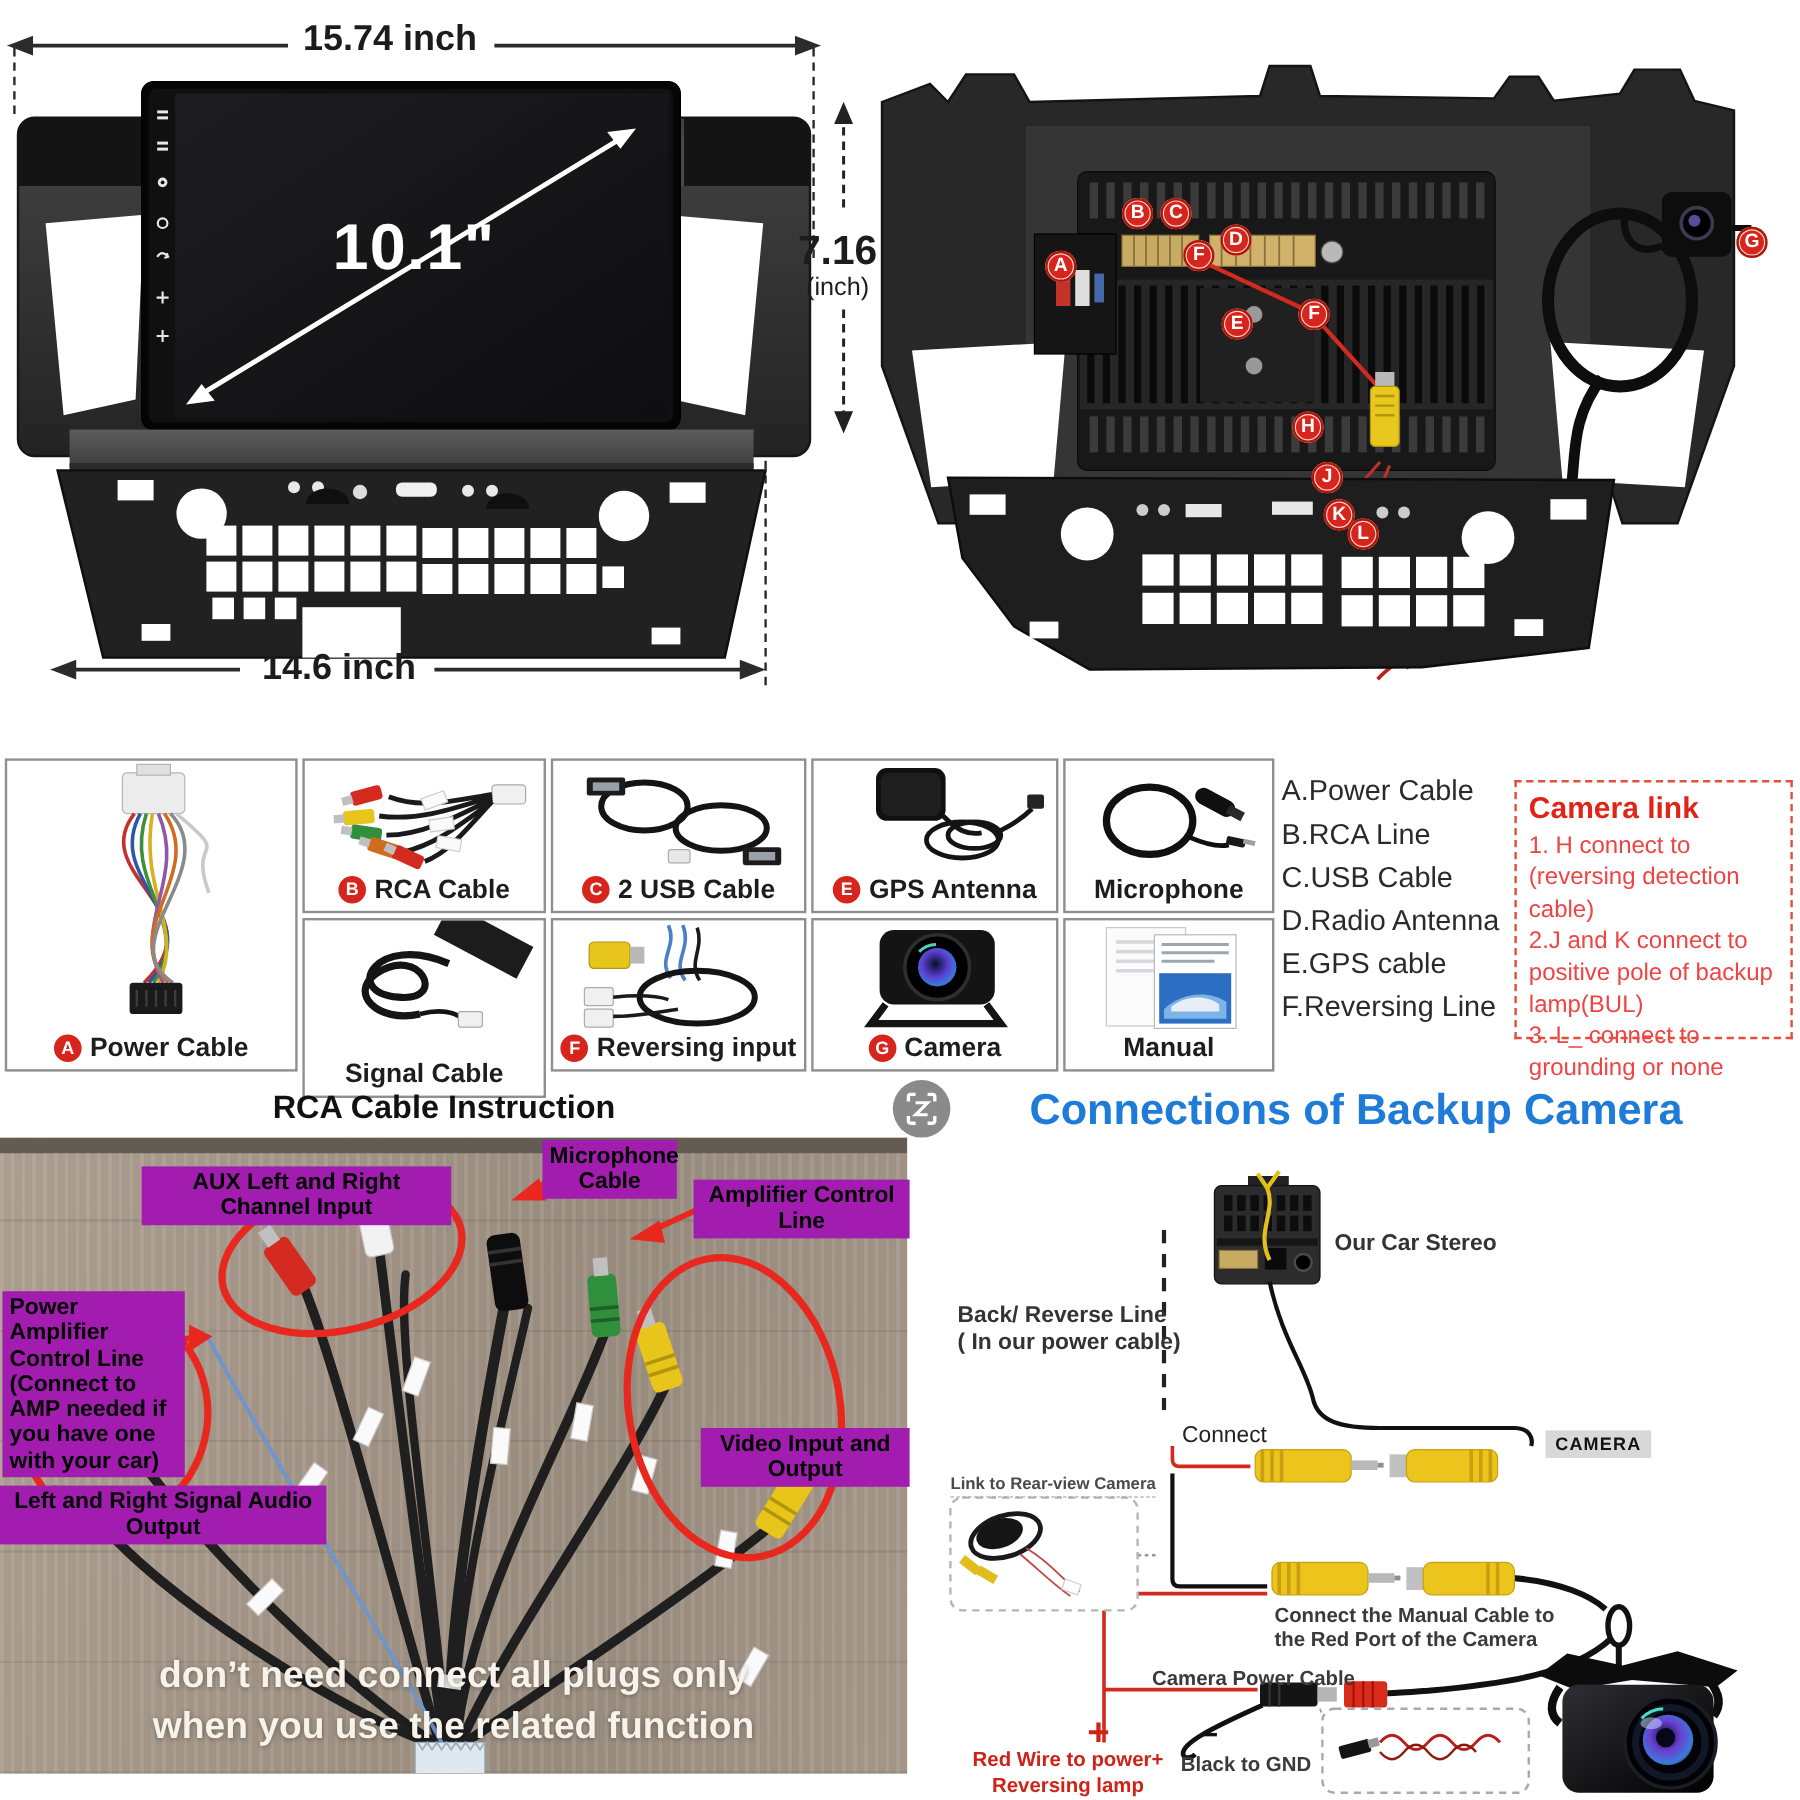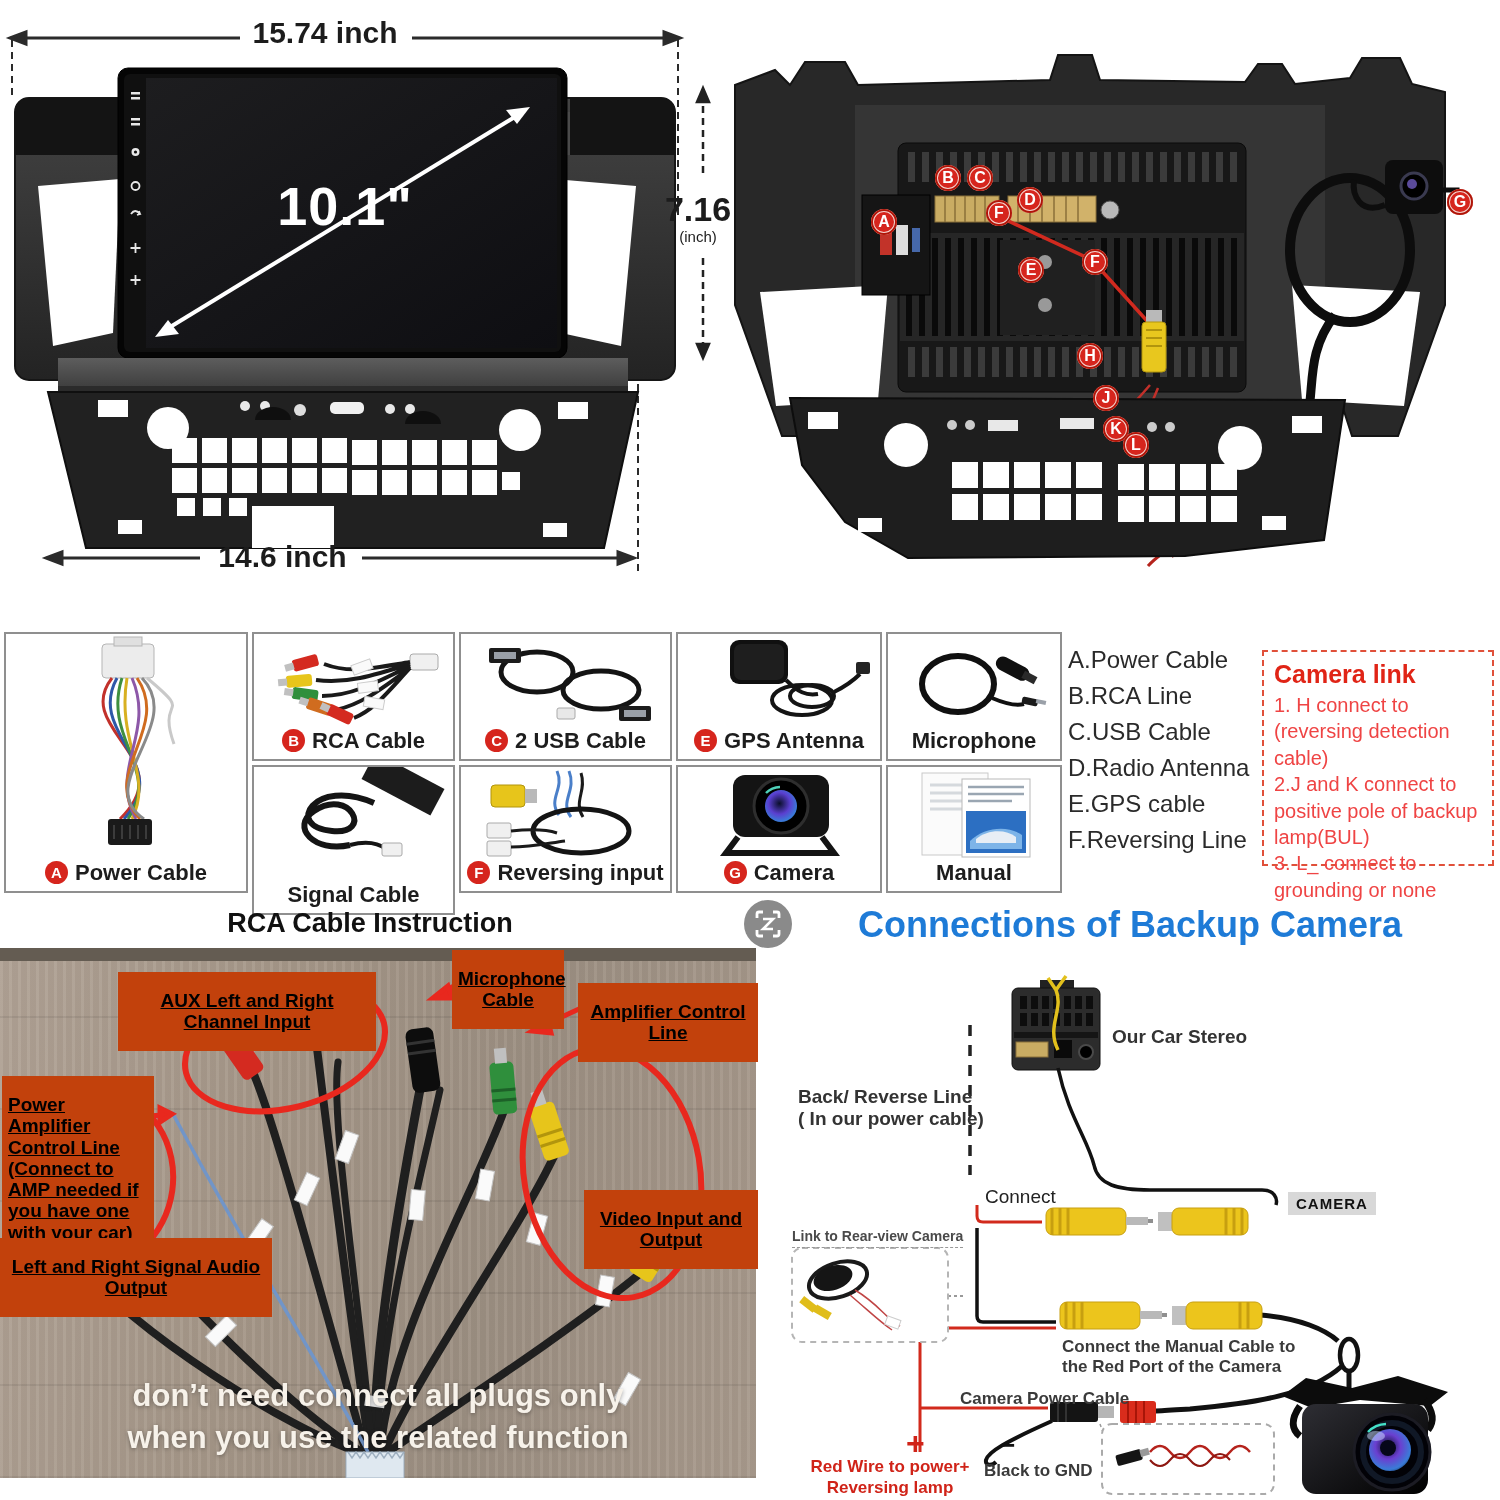--- a/index.html
+++ b/index.html
@@ -23,22 +23,22 @@
   .legend-line{font:24px "Liberation Sans",sans-serif;color:#2a2a2a;line-height:36px;white-space:nowrap;}
   .cl-box{position:absolute;border:2px dashed #e0503a;box-sizing:border-box;padding:8px 10px;background:#fff;}
   .cl-title{font:bold 25px "Liberation Sans",sans-serif;color:#e02416;margin-bottom:3px;}
   .cl-line{font:20px "Liberation Sans",sans-serif;color:#ef4444;line-height:1.32;}
   
   #rca-photo{position:absolute;left:0;top:948px;width:756px;height:530px;overflow:hidden;
      background:
        repeating-linear-gradient(0deg, rgba(0,0,0,.07) 0 2px, rgba(0,0,0,0) 2px 92px),
        repeating-linear-gradient(90deg, rgba(255,255,255,.05) 0 3px, rgba(0,0,0,.03) 3px 9px),
        linear-gradient(100deg,#b0a295 0%,#a59788 35%,#9c8f82 65%,#a89a8c 100%);}
-  .ptag{position:absolute;background:#c2410c;color:#000;font:bold 19px/1.12 "Liberation Sans",sans-serif;
-        padding:18px 6px;text-align:center;box-sizing:border-box;text-decoration:underline;}
+  .ptag{position:absolute;background:#a21caf;color:#000;font:bold 19px/1.12 "Liberation Sans",sans-serif;
+        padding:3px 6px;text-align:center;box-sizing:border-box;}
   .note-line{position:absolute;color:#f7f2ea;font:bold 31px "Liberation Sans",sans-serif;text-align:center;
         text-shadow:0 1px 4px rgba(0,0,0,.35);width:640px;}
   
   .dlab{position:absolute;color:#333;font:bold 19px/1.2 "Liberation Sans",sans-serif;white-space:nowrap;}
   .dlab-sm{position:absolute;color:#3a3a3a;font:bold 17px/1.25 "Liberation Sans",sans-serif;white-space:nowrap;}
   .title-blue{position:absolute;color:#1e7bd7;font:bold 36px "Liberation Sans",sans-serif;text-align:center;}
   .title-black{position:absolute;color:#111;font:bold 27px "Liberation Sans",sans-serif;text-align:center;}
   .camera-tag{position:absolute;background:#d8d8d8;color:#111;font:bold 15px/1 "Liberation Sans",sans-serif;
         padding:4px 8px;letter-spacing:1px;}
   .red-text{color:#d02318;}
@@ -164,21 +164,21 @@
           <rect x="412" y="470" width="25" height="25"></rect>
           <rect x="442" y="470" width="25" height="25"></rect>
           <rect x="472" y="470" width="25" height="25"></rect>
         <rect x="502" y="472" width="18" height="18"></rect>
         <rect x="252" y="506" width="82" height="42"></rect>
       </g>
     </g>
   </svg>
   <div class="dim" style="left:240px;top:16px;width:170px;font-size:30px">15.74 inch</div>
   <div class="dim" style="left:650px;top:190px;width:96px;font-size:34px">7.16</div>
-  <div class="dim" style="left:650px;top:228px;width:96px;font-size:15px;font-weight:normal">(inch)</div>
+  <div class="dim" style="left:650px;top:228px;width:96px;font-size:21px;font-weight:normal">(inch)</div>
   <div class="dim" style="left:200px;top:540px;width:165px;font-size:30px">14.6 inch</div>
   <div class="screen-size" style="left:255px;top:175px;width:180px;font-size:54px">10.1"</div>
 
   <svg class="abs" style="left:720px;top:30px" width="780" height="560" viewBox="720 30 780 560">
     <g>
       <path d="M735,85 L775,70 L790,85 L805,62 L845,62 L858,85 L1050,80 L1058,55 L1092,55 L1100,80
                L1245,82 L1258,64 L1282,64 L1295,84 L1350,78 L1362,58 L1400,58 L1412,84 L1445,92
                L1445,305 L1398,436 L1352,436 L1342,405 L838,405 L826,436 L782,436 L735,305 Z" fill="#282828" stroke="#141414" stroke-width="2"></path>
       <rect x="855" y="105" width="470" height="295" fill="#353535"></rect>
       <polygon points="760,292 888,285 878,400 776,406" fill="#fff"></polygon>

